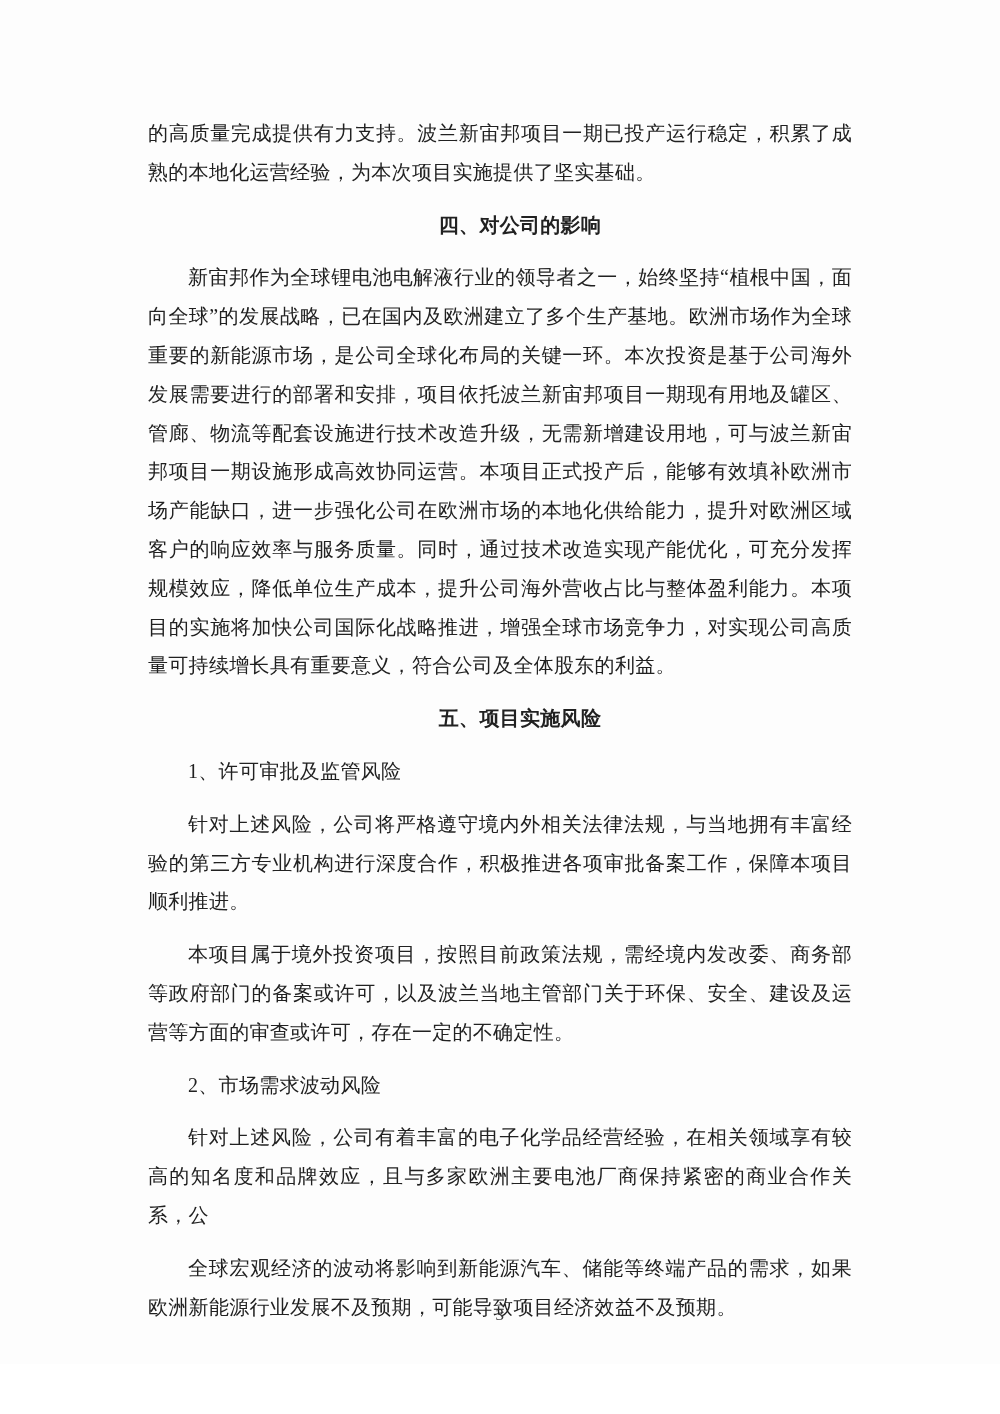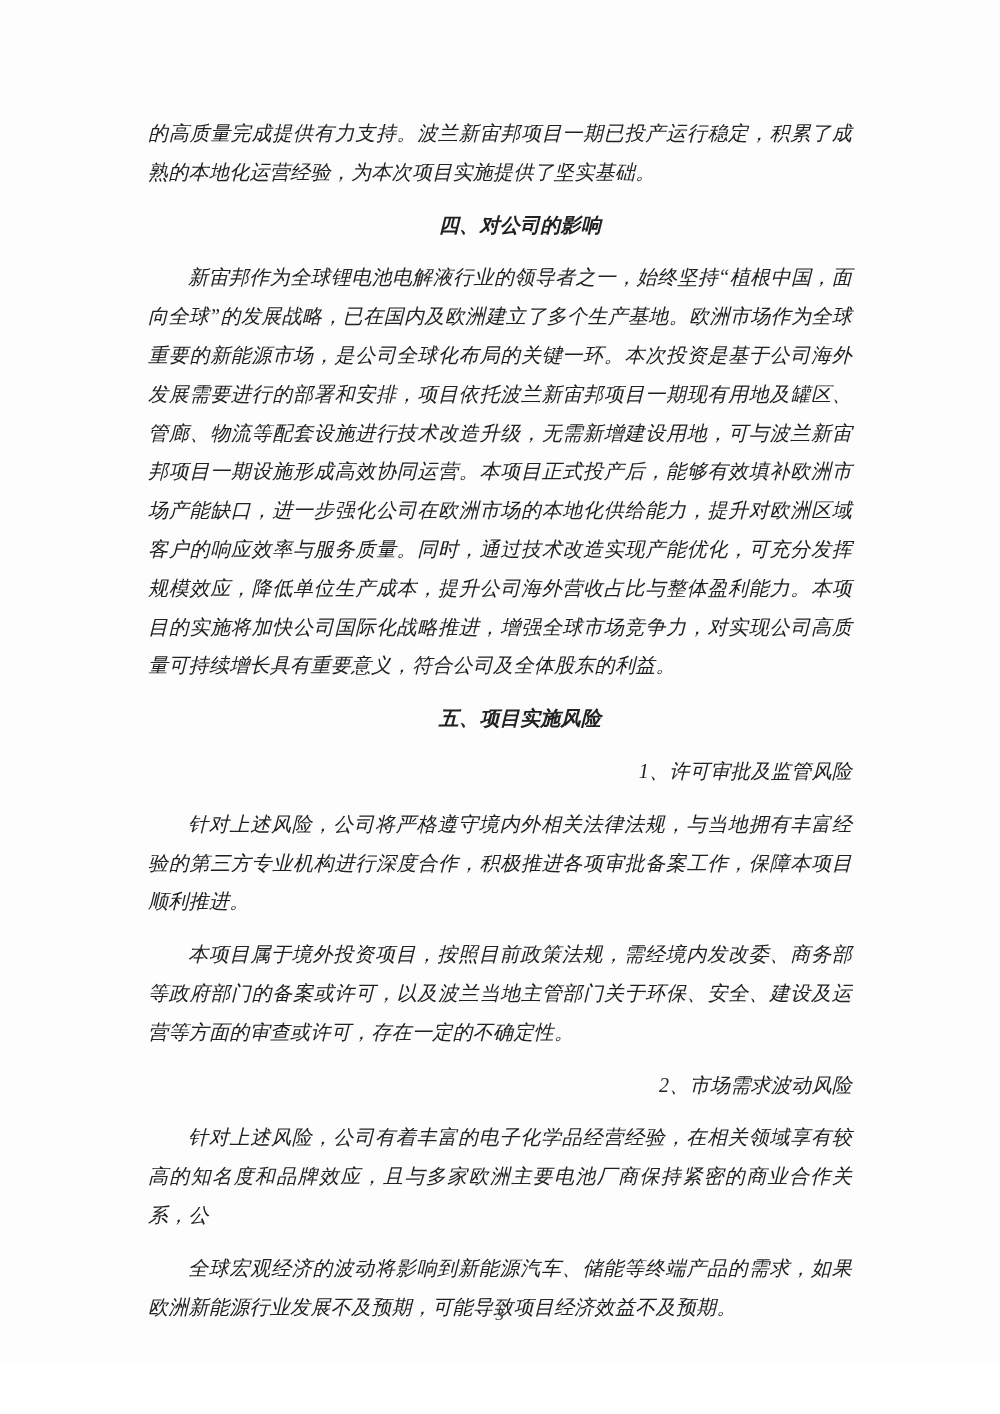--- a/index.html
+++ b/index.html
@@ -8,21 +8,20 @@
     background: #ffffff;
     font-family: "Liberation Serif", "DejaVu Serif", serif;
   }
   .page {
     position: relative;
     width: 1000px;
     height: 1364px;
     background: #fdfdfd;
     overflow: hidden;
     box-sizing: border-box;
-    font-style: italic;
   }
   .content {
     position: absolute;
     left: 148px;
     right: 148px;
     top: 114px;
     color: #212121;
   }
   .content p {
     margin: 0 0 14px 0;
@@ -38,21 +37,21 @@
   p.continued {
     text-indent: 0;
   }
   p.heading {
     font-weight: bold;
     text-indent: 2em;
     text-align: center;
   }
   p.subheading {
     text-indent: 2em;
-    text-align: right;
+    text-align: left;
   }
   .page-number {
     position: absolute;
     left: 0;
     right: 0;
     top: 1305px;
     text-align: center;
     font-size: 17px;
     color: #3a3a3a;
     letter-spacing: 0.5px;

